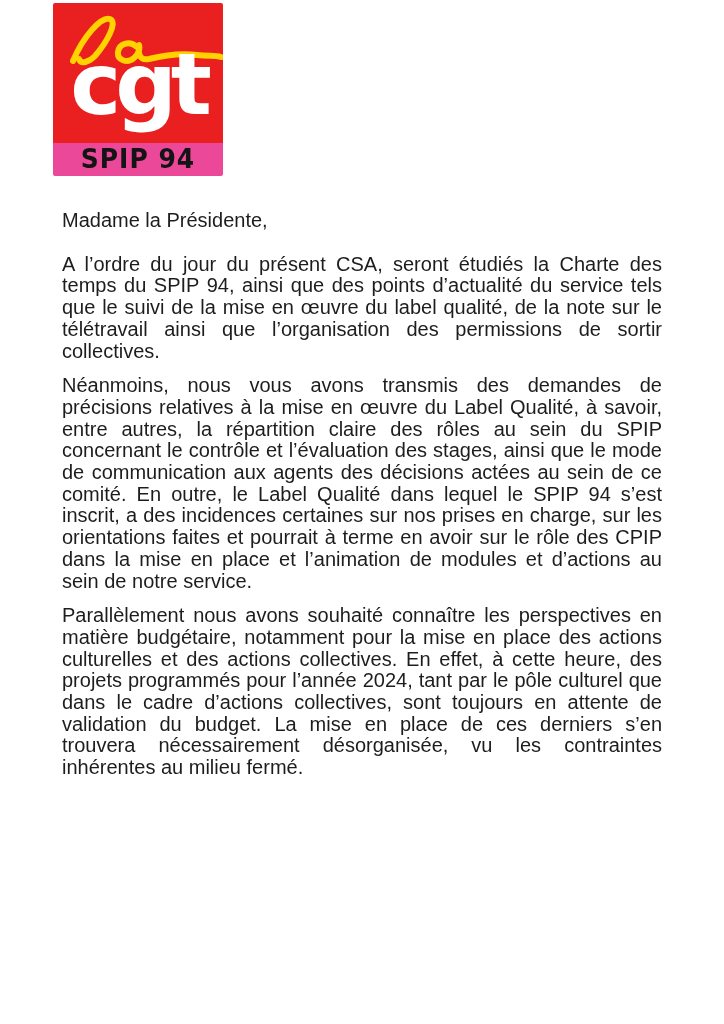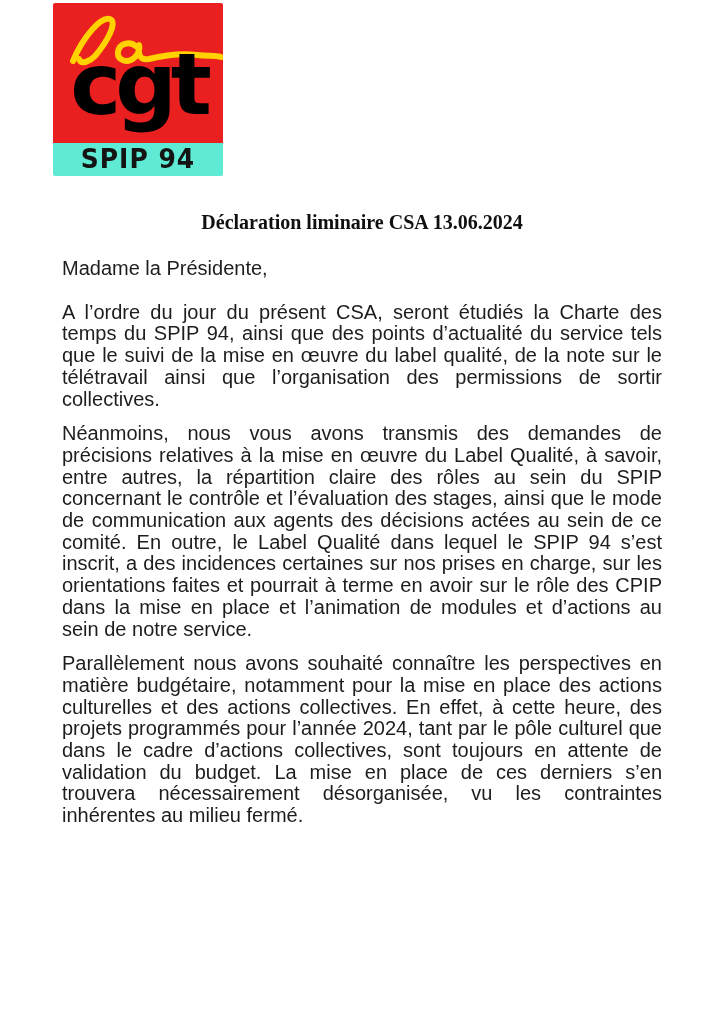--- a/index.html
+++ b/index.html
@@ -38,26 +38,26 @@
     position: absolute;
     left: 0;
     right: 0;
     top: 38px;
     text-align: center;
     font-family: "DejaVu Sans", sans-serif;
     font-weight: bold;
     font-size: 86px;
     line-height: 1;
     letter-spacing: -6px;
-    color: #000000;
+    color: #ffffff;
   }
   .logo-banner {
     width: 170px;
     height: 33px;
-    background: #5eead4;
+    background: #ec4899;
     display: flex;
     align-items: center;
     justify-content: center;
     border-radius: 0 0 2px 2px;
   }
   .logo-banner span {
     font-family: "DejaVu Sans", sans-serif;
     font-weight: bold;
     font-size: 25px;
     letter-spacing: 1px;
@@ -103,21 +103,20 @@
       </g>
     </svg>
     <div class="cgt-word">cgt</div>
   </div>
   <div class="logo-banner">
     <span>SPIP 94</span>
   </div>
 </div>
 
 <div class="content">
-  <h1 class="doc-title">Déclaration liminaire CSA 13.06.2024</h1>
 
   <p class="salutation">Madame la Présidente,</p>
 
 
   <p>A l’ordre du jour du présent CSA, seront étudiés la Charte des temps du SPIP 94, ainsi que des points d’actualité du service tels que le suivi de la mise en œuvre du label qualité, de la note sur le télétravail ainsi que l’organisation des permissions de sortir collectives.</p>
 
 
   <p class="para-neanmoins">Néanmoins, nous vous avons transmis des demandes de précisions relatives à la mise en œuvre du Label Qualité, à savoir, entre autres, la répartition claire des rôles au sein du SPIP concernant le contrôle et l’évaluation des stages, ainsi que le mode de communication aux agents des décisions actées au sein de ce comité. En outre, le Label Qualité dans lequel le SPIP 94 s’est inscrit, a des incidences certaines sur nos prises en charge, sur les orientations faites et pourrait à terme en avoir sur le rôle des CPIP dans la mise en place et l’animation de modules et d’actions au sein de notre service.</p>
 
   <p class="para-parallele">Parallèlement nous avons souhaité connaître les perspectives en matière budgétaire, notamment pour la mise en place des actions culturelles et des actions collectives. En effet, à cette heure, des projets programmés pour l’année 2024, tant par le pôle culturel que dans le cadre d’actions collectives, sont toujours en attente de validation du budget. La mise en place de ces derniers s’en trouvera nécessairement désorganisée, vu les contraintes inhérentes au milieu fermé.</p>

